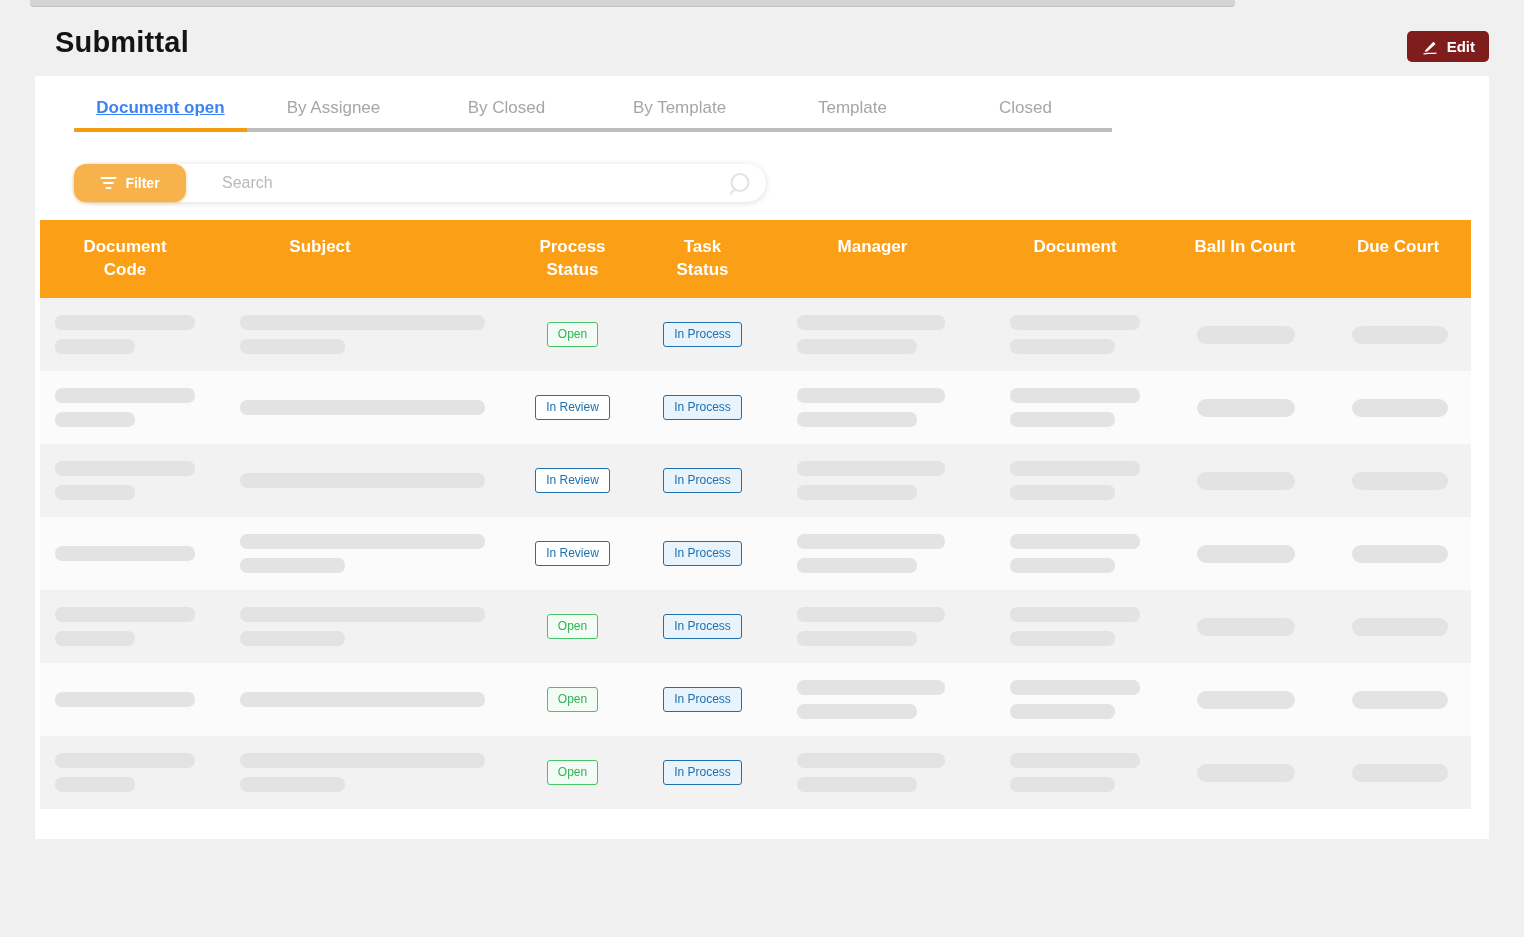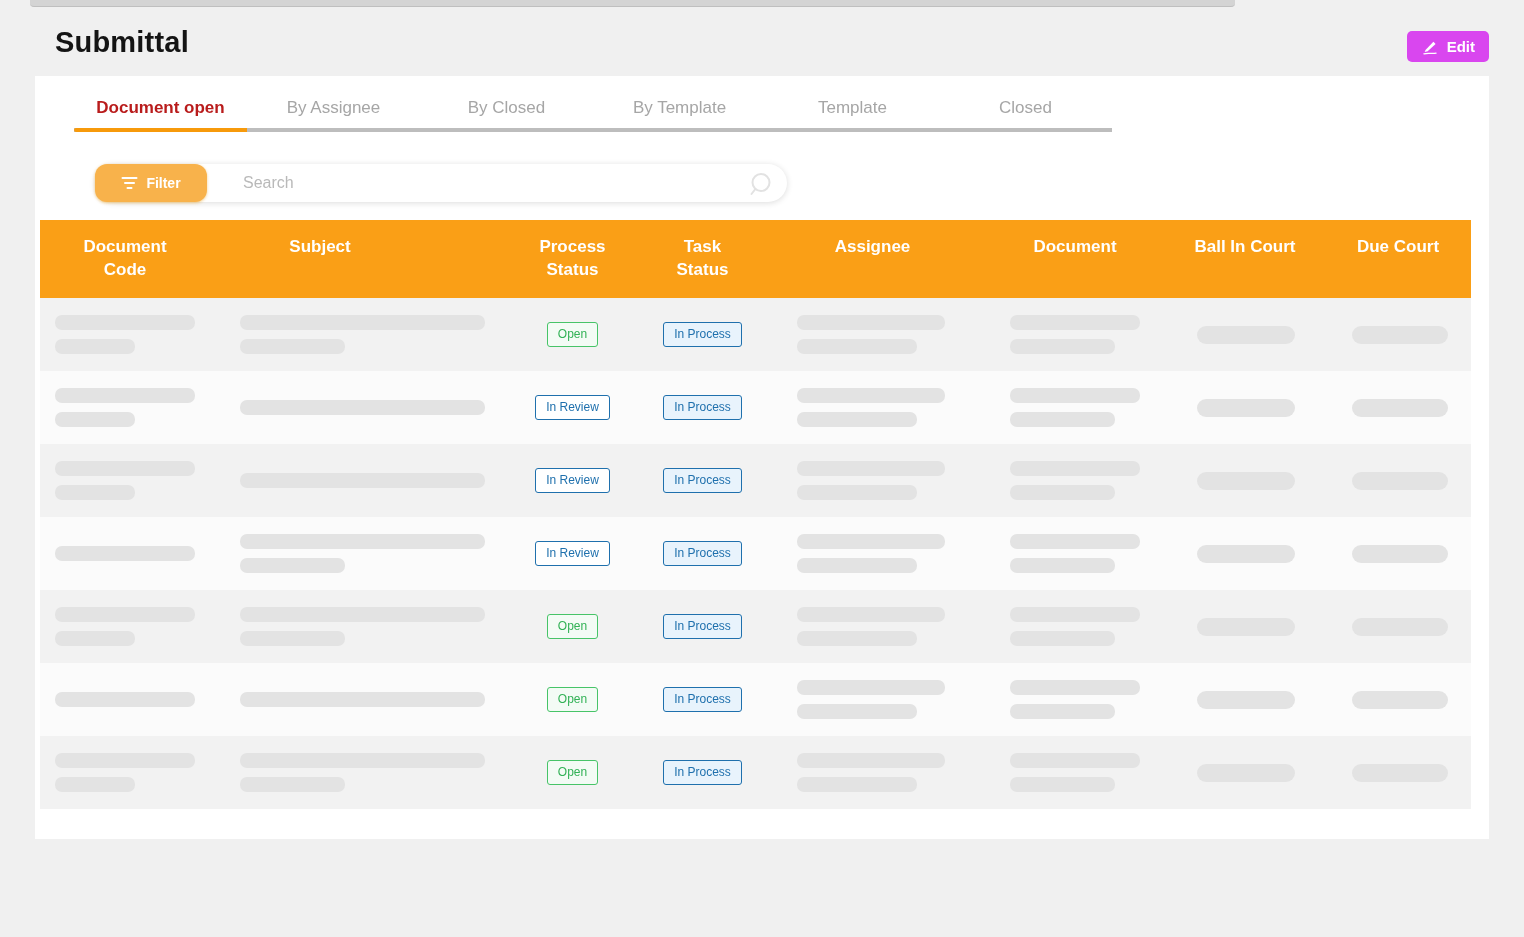--- a/index.html
+++ b/index.html
@@ -28,27 +28,27 @@
   }
   
   .tabs {
     margin-left:39px; margin-top:0; padding-top:16px; width:1038px;
     display:flex; border-bottom:4px solid #bdbdbd;
   }
   .tab {
     width:173px; height:36px; line-height:32px; text-align:center;
     font-size:17px; color:#a6a6a6; cursor:pointer; position:relative;
   }
-  .tab.active { color:#b91c1c; font-weight:bold; }
+  .tab.active { color:#3b82f6; font-weight:bold;text-decoration:underline; }
   .tab.active::after {
     content:""; position:absolute; left:0; right:0; bottom:-4px; height:4px;
     background:#f79a0b; border-radius:3px 0 0 3px;
   }
   
-  .toolbar { margin-left:60px; margin-top:32px; }
+  .toolbar { margin-left:39px; margin-top:32px; }
   .search-pill {
     position:relative; width:692px; height:38px; background:#fff; border-radius:19px;
     box-shadow:0 1px 6px rgba(0,0,0,.14); display:flex; align-items:center;
   }
   .filter-btn {
     position:absolute; left:0; top:0; width:112px; height:38px;
     background:#f8b24b; border:none; border-radius:12px; cursor:pointer;
     display:flex; align-items:center; justify-content:center; gap:8px;
     color:#fff; font-family:"Liberation Sans",sans-serif; font-size:14px; font-weight:bold;
     box-shadow:0 1px 3px rgba(229,149,0,.45);
@@ -90,21 +90,21 @@
 </style>
 </head>
 <body>
 
 <div class="top-strip"></div>
 
 <div class="page-header">
   <div class="page-title">Submittal</div>
 </div>
 
-<button class="edit-btn" style="background: #d946ef;">
+<button class="edit-btn" style="background: #7f1d1d;">
   <svg width="18" height="18" viewBox="0 0 20 20">
     <path d="M5 13.2 L13.8 4.2 L16.2 6.8 L7.4 14.6 L4.1 15.6 Z" fill="#ffffff"></path>
     <path d="M3.2 17.6 C7.5 16.2 12.5 17.8 16.8 16.8" stroke="#ffffff" stroke-width="1.3" fill="none" stroke-linecap="round"></path>
   </svg>
   <span>Edit</span>
 </button>
 
 <div class="card">
 
   <div class="tabs" id="tabs">
@@ -145,21 +145,21 @@
         </div>
         <div class="th col2">
           <div>Process</div>
           <div>Status</div>
         </div>
         <div class="th col3">
           <div>Task</div>
           <div>Status</div>
         </div>
         <div class="th col4">
-          <div>Assignee</div>
+          <div>Manager</div>
         </div>
         <div class="th col5">
           <div>Document</div>
         </div>
         <div class="th col6">
           <div>Ball In Court</div>
         </div>
         <div class="th col7">
           <div>Due Court</div>
         </div>

